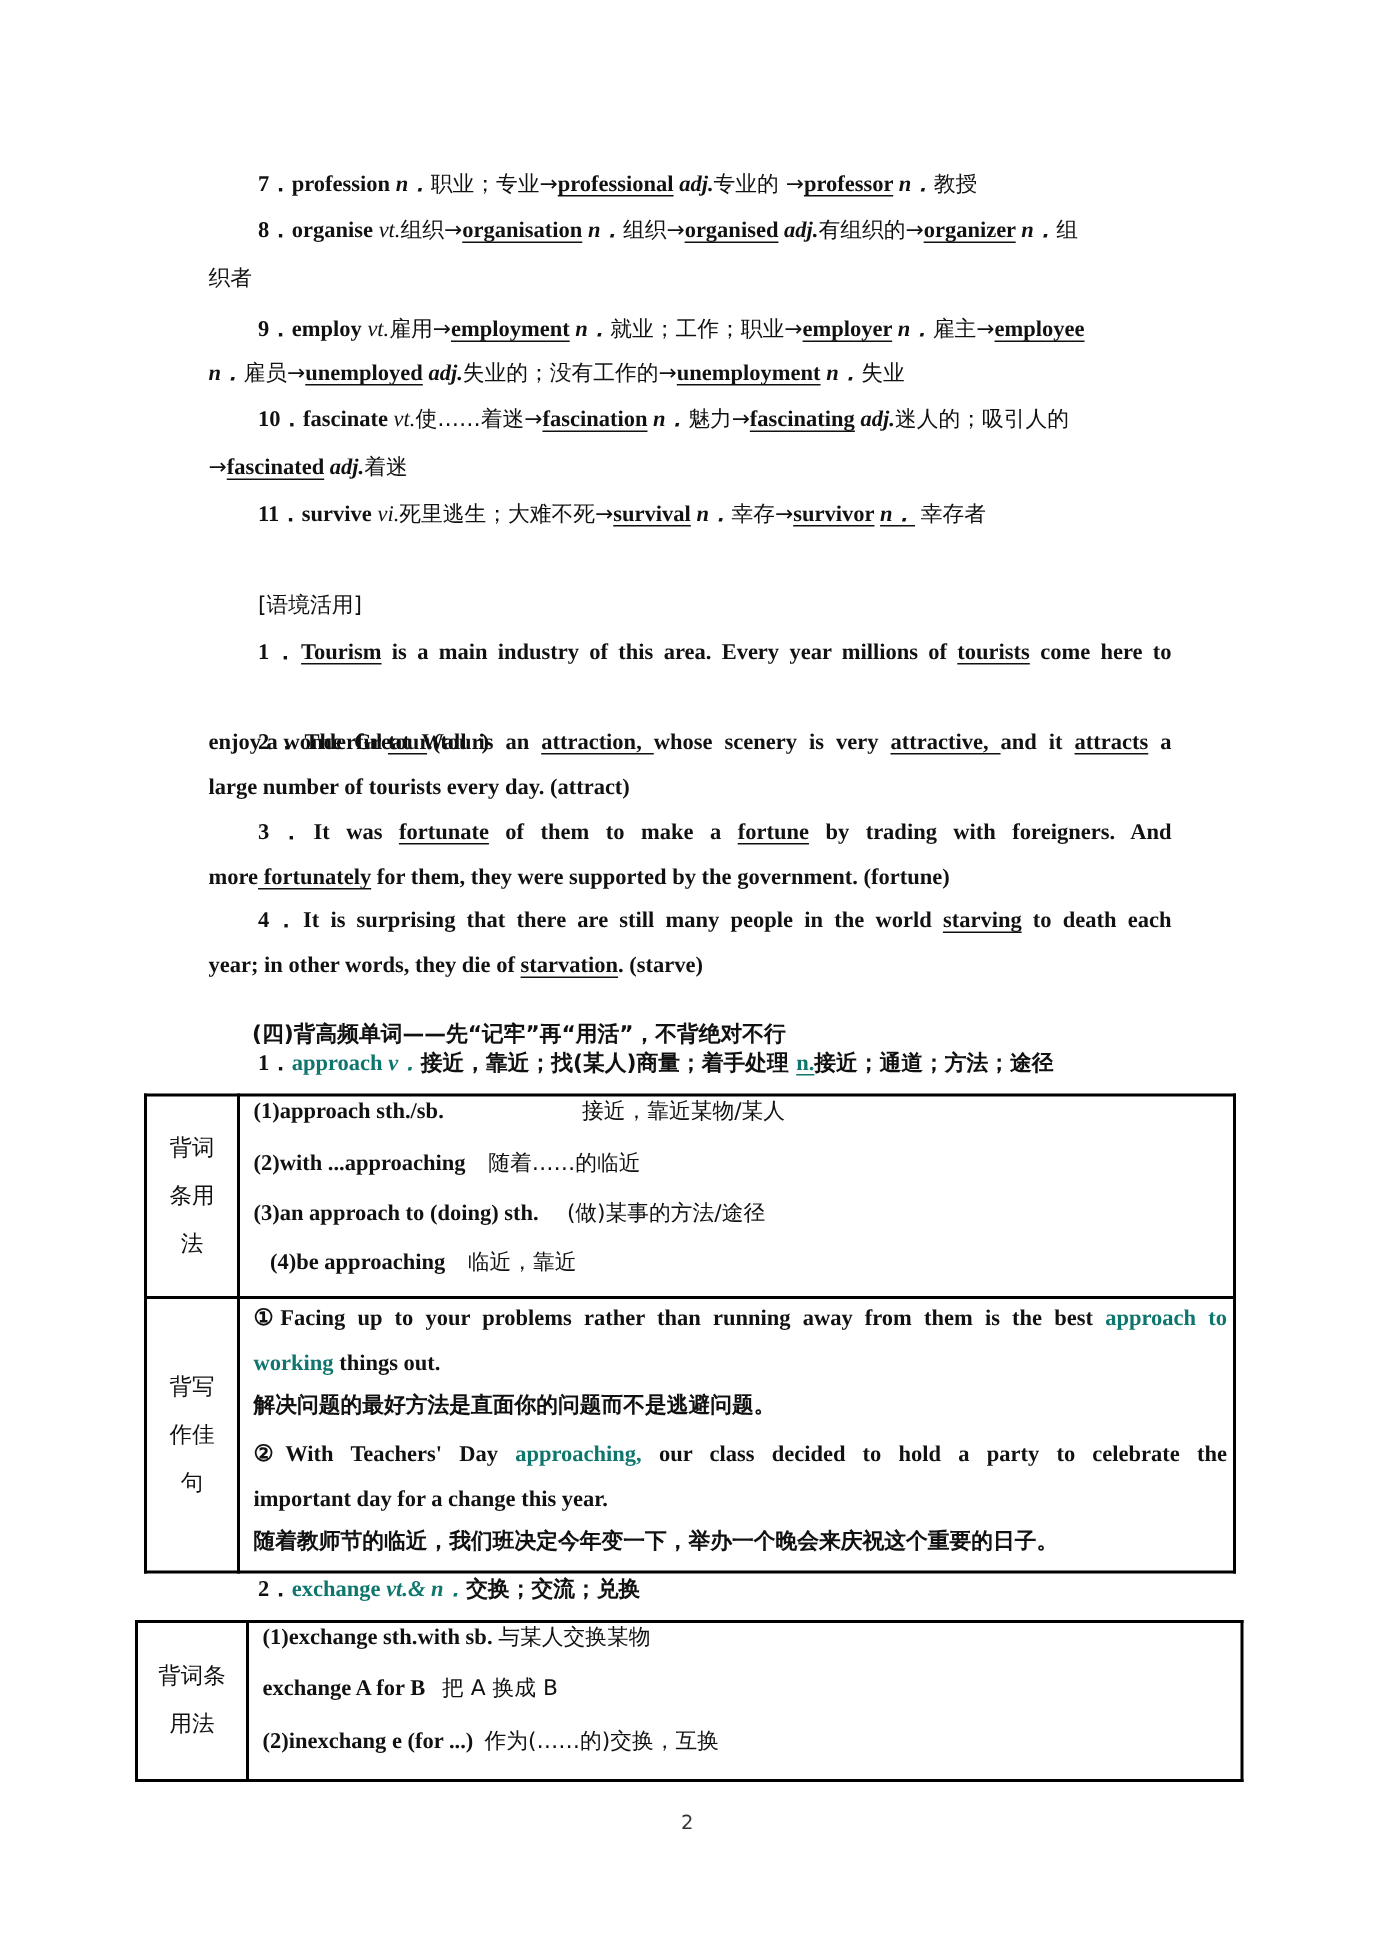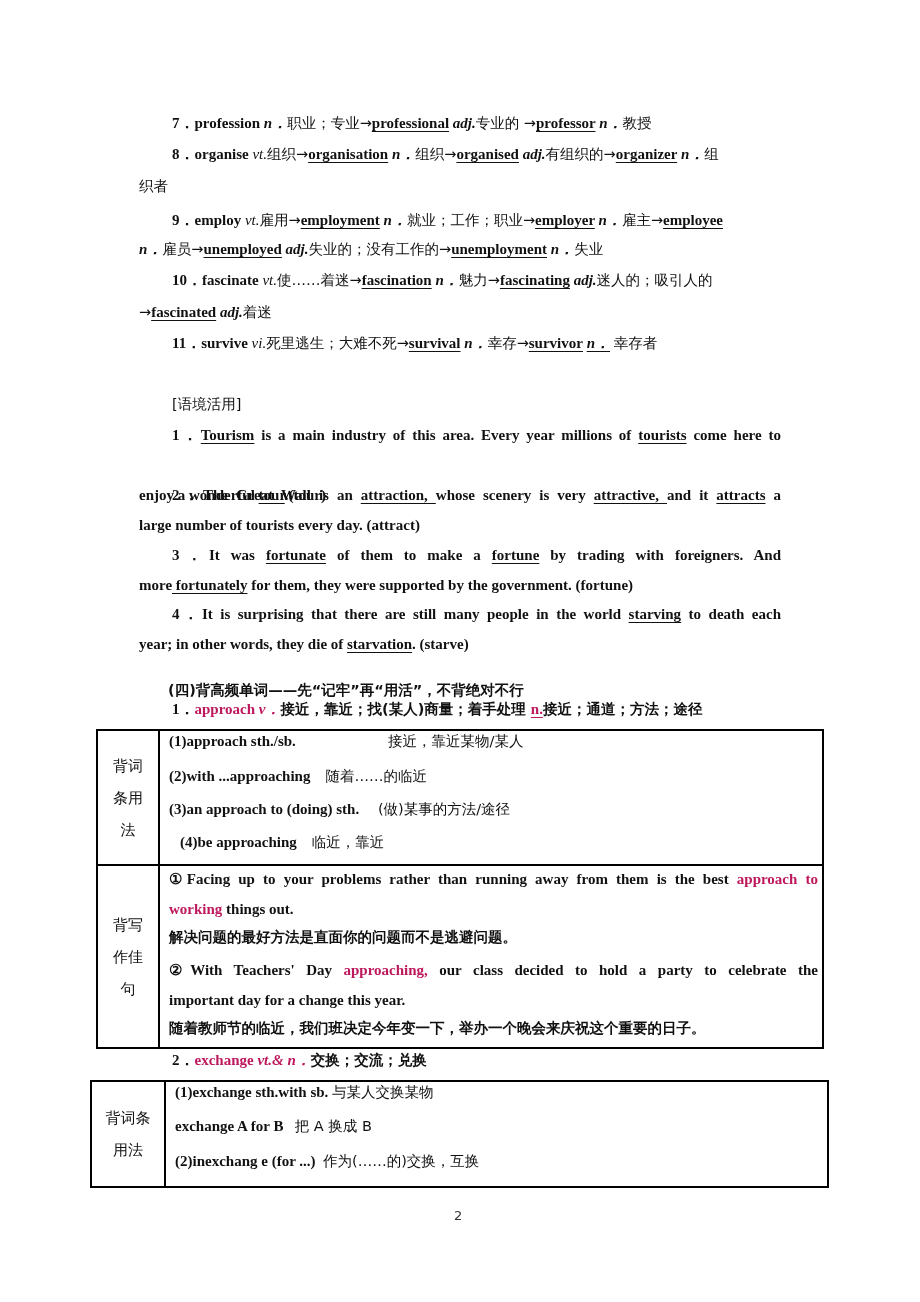--- a/index.html
+++ b/index.html
@@ -2,21 +2,21 @@
 <html><head>
 <meta charset="utf-8">
 <style>
   html, body { margin: 0; padding: 0; background: #ffffff; }
   body { width: 920px; height: 1302px; position: relative; overflow: hidden;
          font-family: "Liberation Serif", "DejaVu Serif", serif; color: #111; }
   .line { position: absolute; left: 0; white-space: nowrap; font-size: 15px; font-weight: bold; line-height: 20px; }
   .zh { font-family: "DejaVu Sans", sans-serif; font-weight: normal; font-size: 14.5px; }
   .u { text-decoration: underline; text-decoration-thickness: 1px; text-underline-offset: 3px; }
   .it { font-style: italic; }
-  .blue { color: #be185d; }
+  .blue { color: #0f766e; }
   .just { text-align: justify; text-align-last: justify; }
   table.t { position: absolute; border-collapse: collapse; font-size: 15px; }
   table.t td { border: 2px solid #000000; vertical-align: middle; padding: 0; }
   .hdr { text-align: center; font-family: Liberation Sans, sans-serif; font-size: 15px; line-height: 32px; }
   .cell { position: relative; }
   .row { position: absolute; left: 9px; white-space: nowrap; font-weight: bold; line-height: 20px; }
   .pnum { position: absolute; top: 1208px; left: 454px; font-family: "DejaVu Sans", sans-serif; font-size: 13px; color: #333; }
 </style>
 </head>
 <body>

